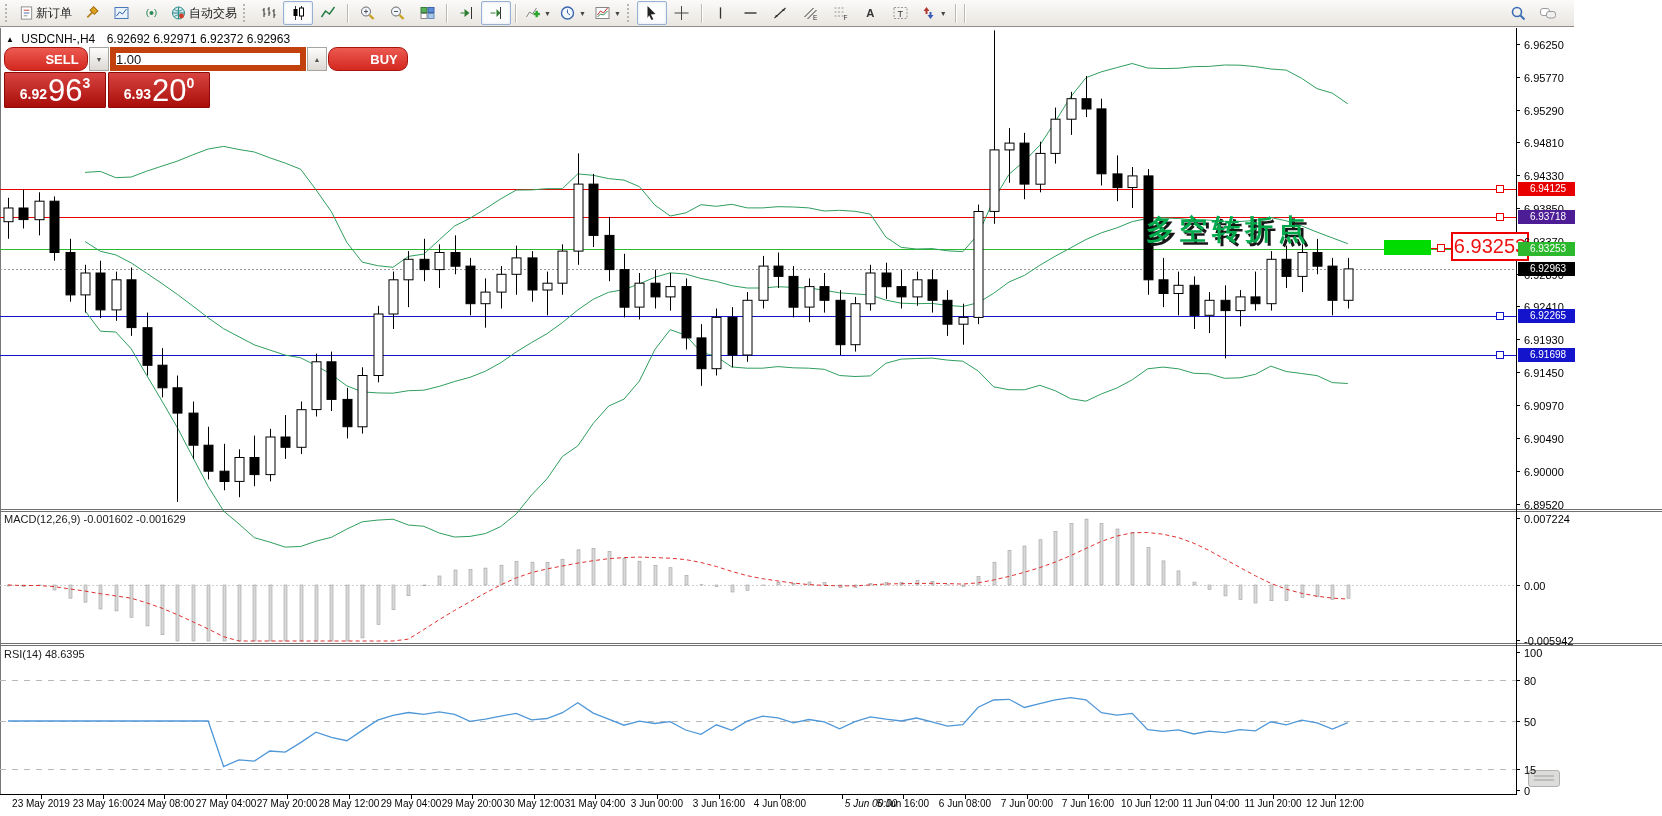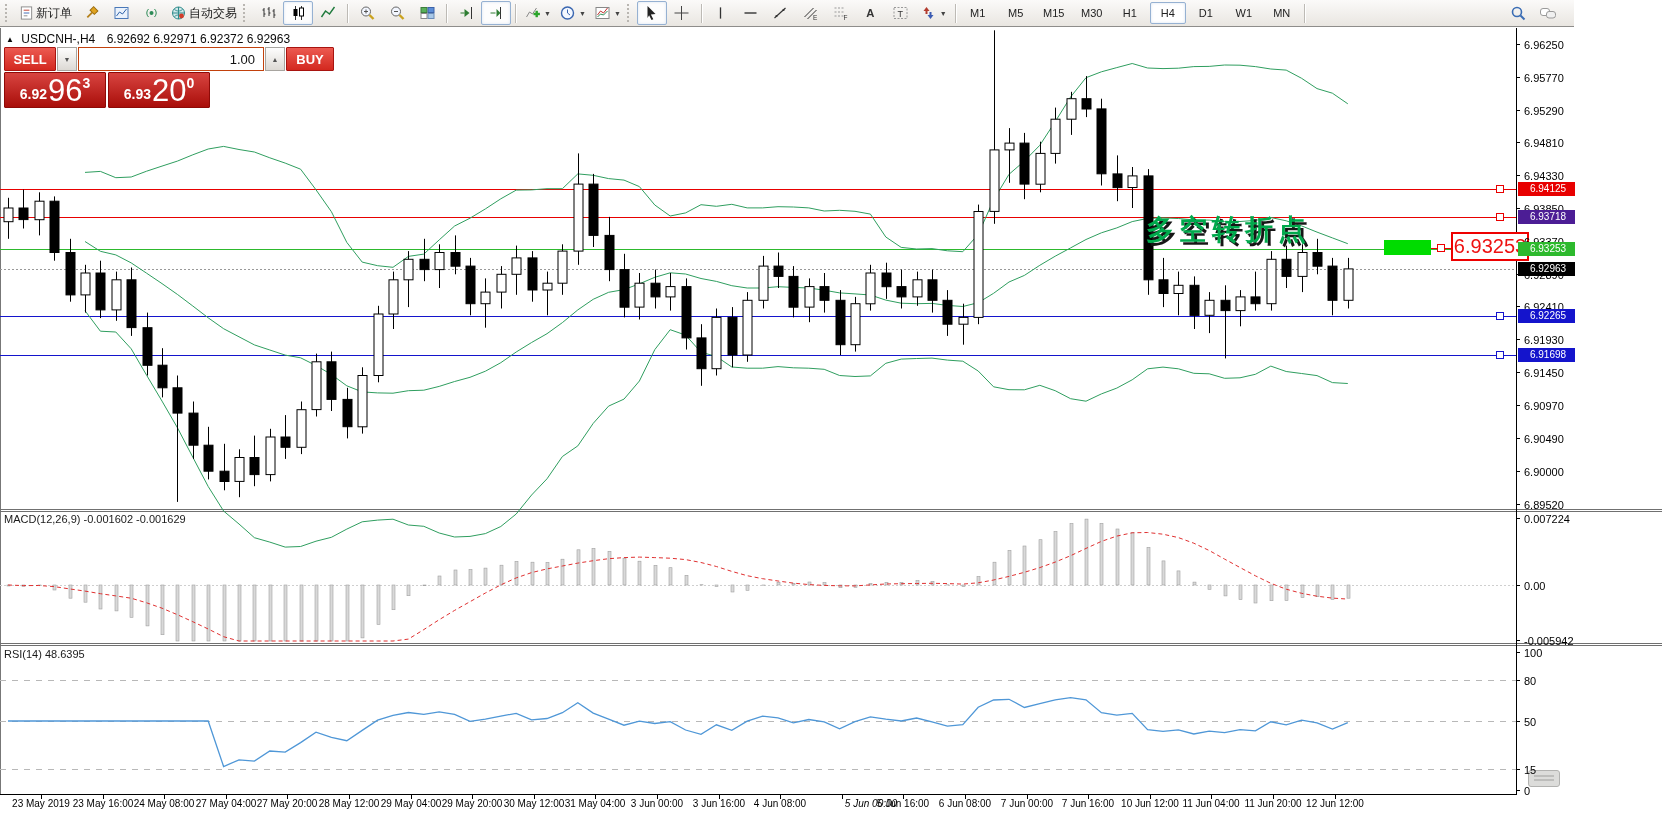--- a/index.html
+++ b/index.html
@@ -26,26 +26,26 @@
   #cv{position:absolute;left:0;top:0;z-index:1;}
   .overlay{position:absolute;left:0;top:0;width:1662px;height:710px;z-index:5;pointer-events:none;}
   .sym-title{position:absolute;left:6px;top:32px;font-size:12px;color:#0a0a0a;}
   .sym-title .tri{font-size:8px;vertical-align:1px;margin-right:4px;}
   .sym-title .ohlc{margin-left:8px;}
 
   
   .trade-panel{position:absolute;left:4px;top:47px;width:206px;z-index:20;pointer-events:auto;}
   .tp-row1{display:flex;height:24px;gap:1px;}
   .btn-sell,.btn-buy{flex:0 0 50px;background:linear-gradient(#ec5a51,#d3281f);border:1px solid #a81410;
-    color:#fff;font-size:13px;font-weight:bold;display:flex;align-items:center;justify-content:center;border-radius:1px;}
+    color:#fff;font-size:13px;font-weight:bold;display:flex;align-items:center;justify-content:center;border-radius:9px;padding-left:32px;}
   .btn-buy{flex:0 0 46px;}
   .spin-btn{flex:0 0 18px;background:linear-gradient(#fdfdfd,#dcd9d4);border:1px solid #a8a5a0;
     display:flex;align-items:center;justify-content:center;font-size:7px;color:#555;}
-  .vol-field{flex:1;border:1px solid #c2410c;background:#fff;font-size:13px;color:#111;
-    text-align:right;padding:0 8px 0 0;font-family:"Liberation Sans",sans-serif;}
+  .vol-field{flex:1;border:6px solid #c2410c;background:#fff;font-size:13px;color:#111;
+    padding:0 8px 0 0;font-family:"Liberation Sans",sans-serif;}
   .tp-row2{display:flex;height:36px;gap:2px;margin-top:1px;}
   .big-price{flex:1;background:linear-gradient(#d84440,#a90e0a);border:1px solid #8e0a07;color:#fff;
     display:flex;align-items:flex-end;justify-content:center;padding-bottom:1px;border-radius:1px;}
   .bp-small{font-size:14px;font-weight:bold;margin:0 1px 4px 0;}
   .bp-big{font-size:31px;line-height:31px;font-weight:400;}
   .bp-sup{font-size:14px;font-weight:bold;align-self:flex-start;margin-top:2px;}
 
   
   .axlab{position:absolute;left:1524px;font-size:11px;color:#000;height:12px;line-height:12px;}
   .linelab{position:absolute;left:1518px;width:57px;height:14px;line-height:14px;font-size:10px;
@@ -300,31 +300,20 @@
         <span>
           <svg width="17" height="16" viewBox="0 0 16 16">
             <path d="M3 6l3-4 3 4H7v3H5V6z" fill="#b23b2e"></path>
             <path d="M13 10l-3 4-3-4h2V7h2v3z" fill="#3b5bb2"></path>
           </svg>
         </span>
         <span class="dd">▼</span>
       </div>
 
     <span class="sep"></span>
-    <div id="tfs" style="display:flex;align-items:center;gap:2px;">
-        <div class="tfbtn">M1</div>
-        <div class="tfbtn">M5</div>
-        <div class="tfbtn">M15</div>
-        <div class="tfbtn">M30</div>
-        <div class="tfbtn">H1</div>
-        <div class="tfbtn active">H4</div>
-        <div class="tfbtn">D1</div>
-        <div class="tfbtn">W1</div>
-        <div class="tfbtn">MN</div>
-      </div>
     <span class="sep"></span>
 
     <span class="spacer"></span>
     <div class="tbtn">
         <span>
           <svg width="18" height="16" viewBox="0 0 16 16">
             <circle cx="7" cy="7" r="4.5" fill="none" stroke="#3b6db4" stroke-width="1.6"></circle>
             <path d="M10.5 10.5l4 4" stroke="#3b6db4" stroke-width="2"></path>
           </svg>
         </span>

